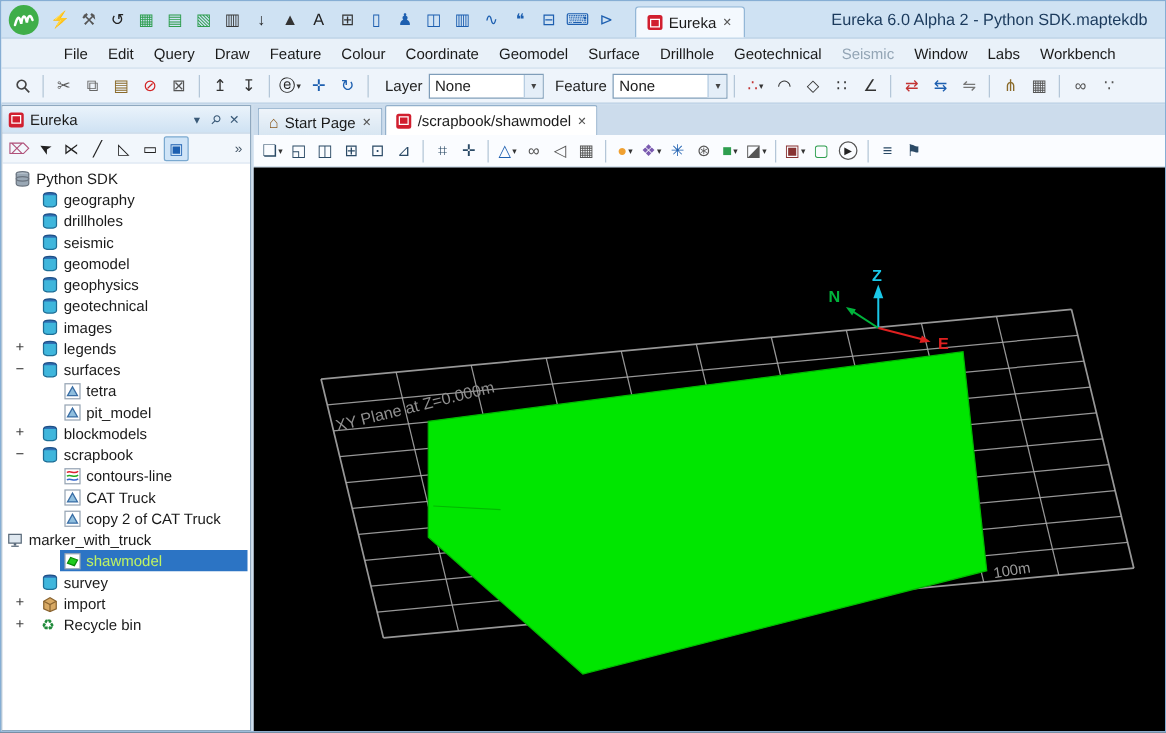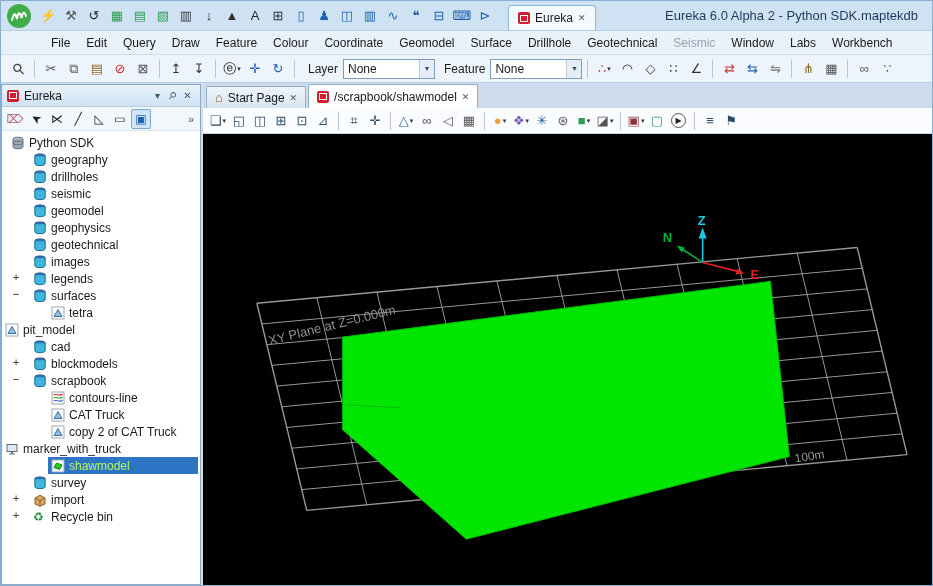--- a/index.html
+++ b/index.html
@@ -408,40 +408,29 @@
           <span class="rowbody">
             <span class="tree-icon" data-name="surface-icon">
               <svg width="14" height="14" viewBox="0 0 14 14">
                 <rect x="1" y="1" width="12" height="12" fill="#fff" stroke="#98a6b5"></rect>
                 <path d="M3 10.5 7 3.5l4 7z" fill="#8fbede" stroke="#3a6ea5"></path>
               </svg>
             </span>
             <span class="tree-label" data-name="tree-item-label">tetra</span>
           </span>
         </div>
-        <div class="tree-row" data-name="tree-item-pit-model" style="">
+        <div class="tree-row" data-name="tree-item-pit-model" style="padding-left: 46px;">
           <span class="rowbody">
             <span class="tree-icon" data-name="surface-icon">
               <svg width="14" height="14" viewBox="0 0 14 14">
                 <rect x="1" y="1" width="12" height="12" fill="#fff" stroke="#98a6b5"></rect>
                 <path d="M3 10.5 7 3.5l4 7z" fill="#8fbede" stroke="#3a6ea5"></path>
               </svg>
             </span>
             <span class="tree-label" data-name="tree-item-label">pit_model</span>
-          </span>
-        </div>
-        <div class="tree-row" data-name="tree-item-cad" style="padding-left: 28px;">
-          <span class="rowbody">
-            <span class="tree-icon" data-name="container-icon">
-              <svg width="14" height="14" viewBox="0 0 14 14">
-                <ellipse cx="7" cy="3.2" rx="5.2" ry="2.2" fill="#2f6fb3" stroke="#1d4f86"></ellipse>
-                <path d="M1.8 3.2v7.2a5.2 2.2 0 0 0 10.4 0V3.2" fill="#3fb6dc" stroke="#1d6e96"></path>
-              </svg>
-            </span>
-            <span class="tree-label" data-name="tree-item-label">cad</span>
           </span>
         </div>
         <div class="tree-row" data-name="tree-item-blockmodels" style="padding-left: 28px;">
           <span class="tree-exp" data-name="expand-icon" style="left: 8px;">+</span>
           <span class="rowbody">
             <span class="tree-icon" data-name="container-icon">
               <svg width="14" height="14" viewBox="0 0 14 14">
                 <ellipse cx="7" cy="3.2" rx="5.2" ry="2.2" fill="#2f6fb3" stroke="#1d4f86"></ellipse>
                 <path d="M1.8 3.2v7.2a5.2 2.2 0 0 0 10.4 0V3.2" fill="#3fb6dc" stroke="#1d6e96"></path>
               </svg>

